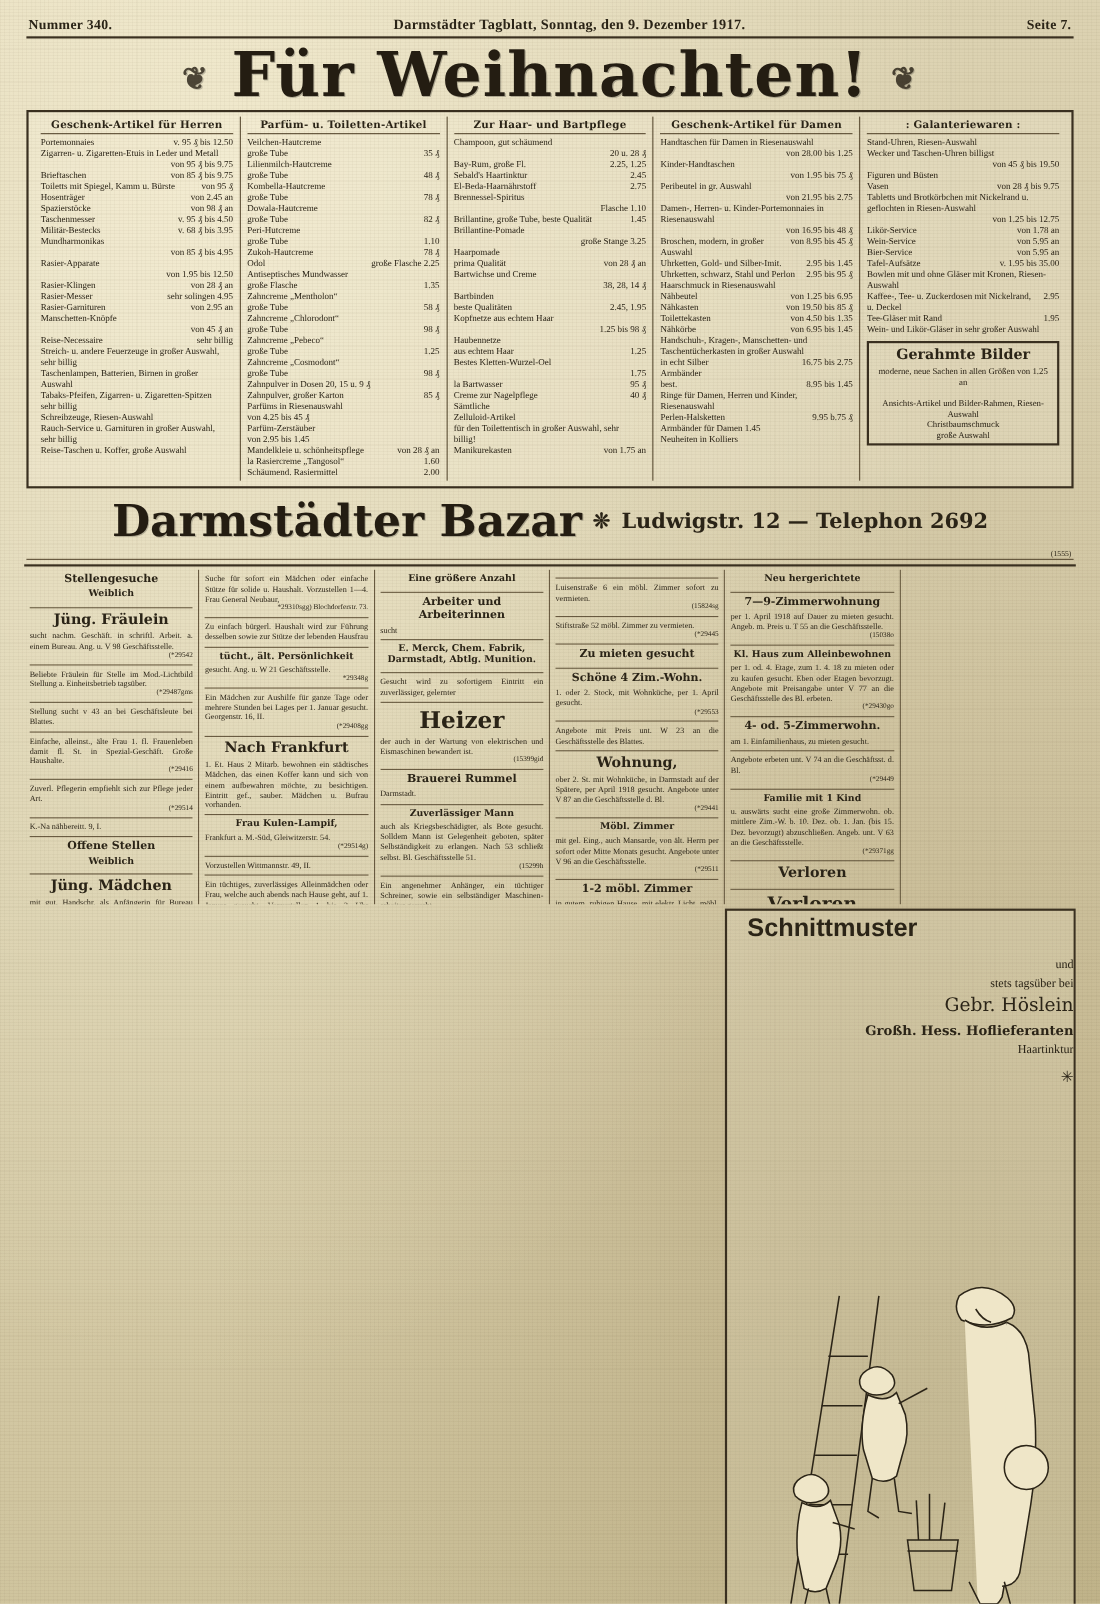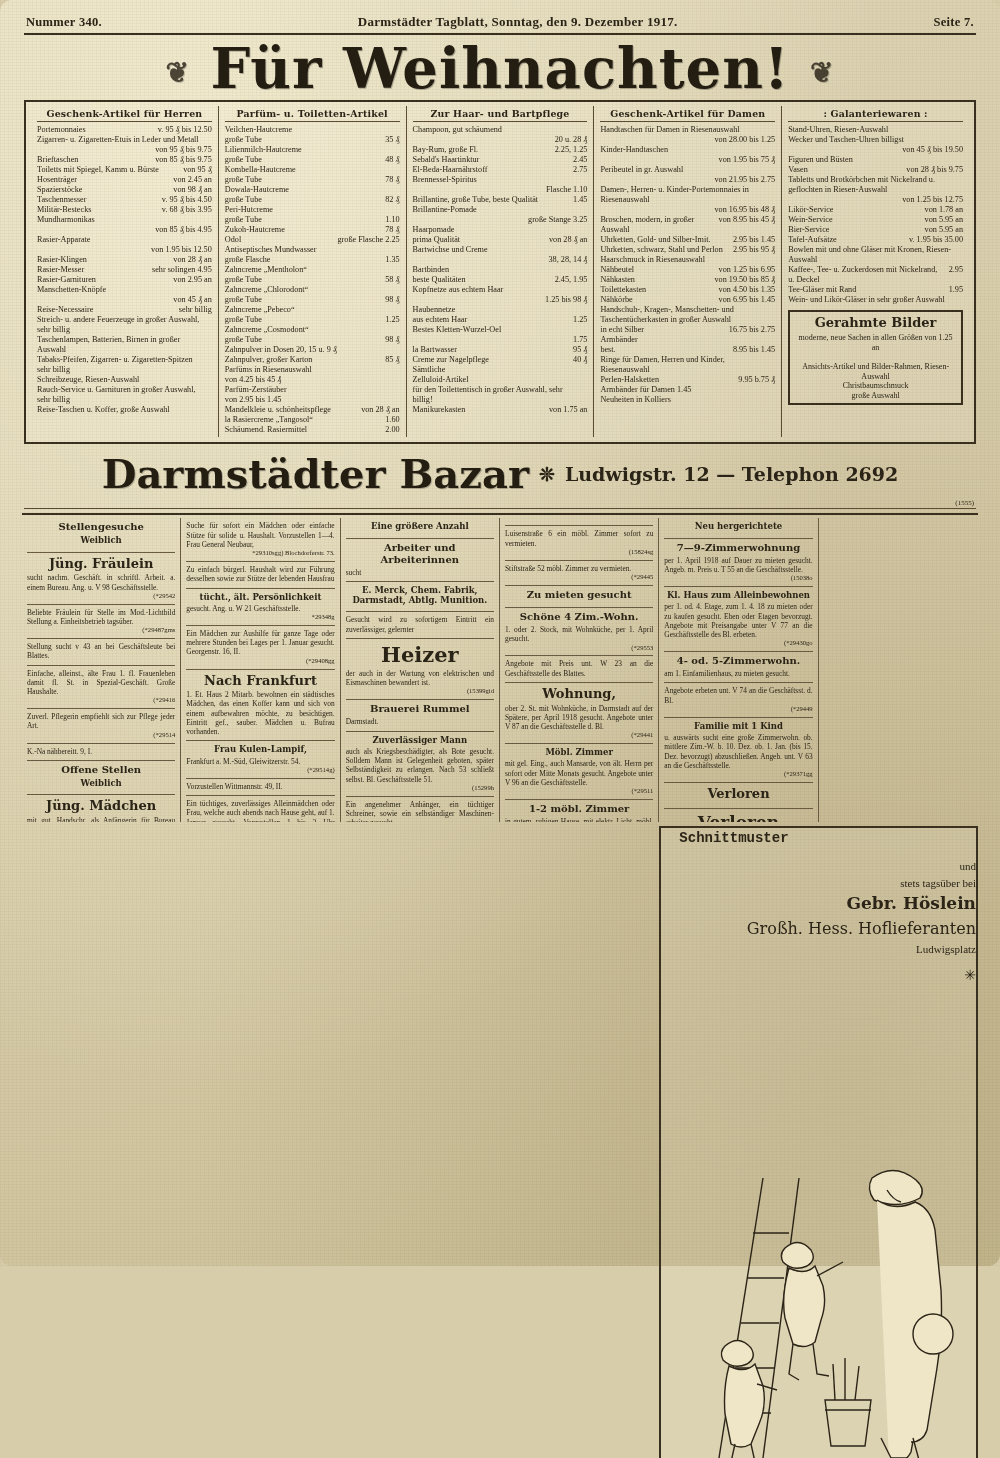--- a/index.html
+++ b/index.html
@@ -4,28 +4,27 @@
 <style>
   html,body{margin:0;padding:0;}
   body{
     width:1000px;height:1458px;
     background:#d8cdab;
     font-family:"Liberation Serif",serif;
     color:#2b2417;
     overflow:hidden;
   }
   .page{
-    position:relative;width:1000px;height:1266px;
+    position:relative;width:1000px;height:1458px;
     background:
       radial-gradient(ellipse at 20% 10%, rgba(255,250,225,.55), rgba(255,250,225,0) 60%),
       radial-gradient(ellipse at 85% 85%, rgba(120,95,50,.18), rgba(120,95,50,0) 55%),
       linear-gradient(160deg,#e0d6b6 0%,#d9cfae 35%,#d2c7a2 70%,#cabf96 100%);
     box-sizing:border-box;
     padding:14px 22px 10px 22px;
-    border-radius:12px;
   }
   .grain{
     position:absolute;inset:0;pointer-events:none;
     background-image:
       repeating-linear-gradient(0deg, rgba(90,70,40,.035) 0 1px, rgba(0,0,0,0) 1px 3px),
       repeating-linear-gradient(90deg, rgba(90,70,40,.03) 0 1px, rgba(0,0,0,0) 1px 4px);
     mix-blend-mode:multiply;
   }
   
   .masthead{
@@ -139,26 +138,26 @@
     position:relative;
     height:640px;
     overflow:hidden;
     background:rgba(255,252,235,.12);
   }
   .ull-title{
     font-family:"DejaVu Serif",serif;font-weight:bold;
     font-size:26px;letter-spacing:.5px;margin:10px 0 0 14px;
   }
   .ull-sub{
-    font-family:Liberation Mono, monospace;font-weight:bold;
-    font-size:14px;margin:2px 0 0 18px;
+    font-family:Liberation Sans, sans-serif;font-weight:bold;
+    font-size:23px;margin:2px 0 0 18px;
   }
   .ull-mid{ text-align:right;margin-top:12px;font-size:11px;line-height:1.5;}
-  .ull-firm{font-family:"DejaVu Serif",serif;font-weight:bold;font-size:17px;}
-  .ull-firm2{font-family:"DejaVu Serif",serif;font-weight:normal;font-size:16px;}
+  .ull-firm{font-family:"DejaVu Serif",serif;font-weight:normal;font-size:17px;}
+  .ull-firm2{font-family:"DejaVu Serif",serif;font-weight:bold;font-size:12px;}
   .ull-star{font-size:14px;margin-top:8px;}
   .figure{position:absolute;}
   svg{display:block;}
 </style>
 </head>
 <body>
 
 <div class="page">
   <div class="grain"></div>
 
@@ -878,21 +877,21 @@
           <div class="hdr h-l">Verloren</div>
         </div>
       </div>
       <div class="ullstein">
         <div class="ull-sub">Schnittmuster</div>
         <div class="ull-mid">
           <div>und</div>
           <div>stets tagsüber bei</div>
           <div class="ull-firm">Gebr. Höslein</div>
           <div class="ull-firm2">Großh. Hess. Hoflieferanten</div>
-          <div>Ludwigsplatz</div>
+          <div>Haartinktur</div>
           <div class="ull-star">✳</div>
         </div>
         <div class="figure" style="left:6px;bottom:0;">
   <svg width="300" height="330" viewBox="0 0 300 330">
     <g stroke="#2b2417" fill="none" stroke-width="1.4">
 
       <line x1="52" y1="320" x2="96" y2="40"></line>
       <line x1="96" y1="320" x2="132" y2="40"></line>
       <line x1="62" y1="275" x2="104" y2="275"></line>
       <line x1="68" y1="230" x2="108" y2="230"></line>

